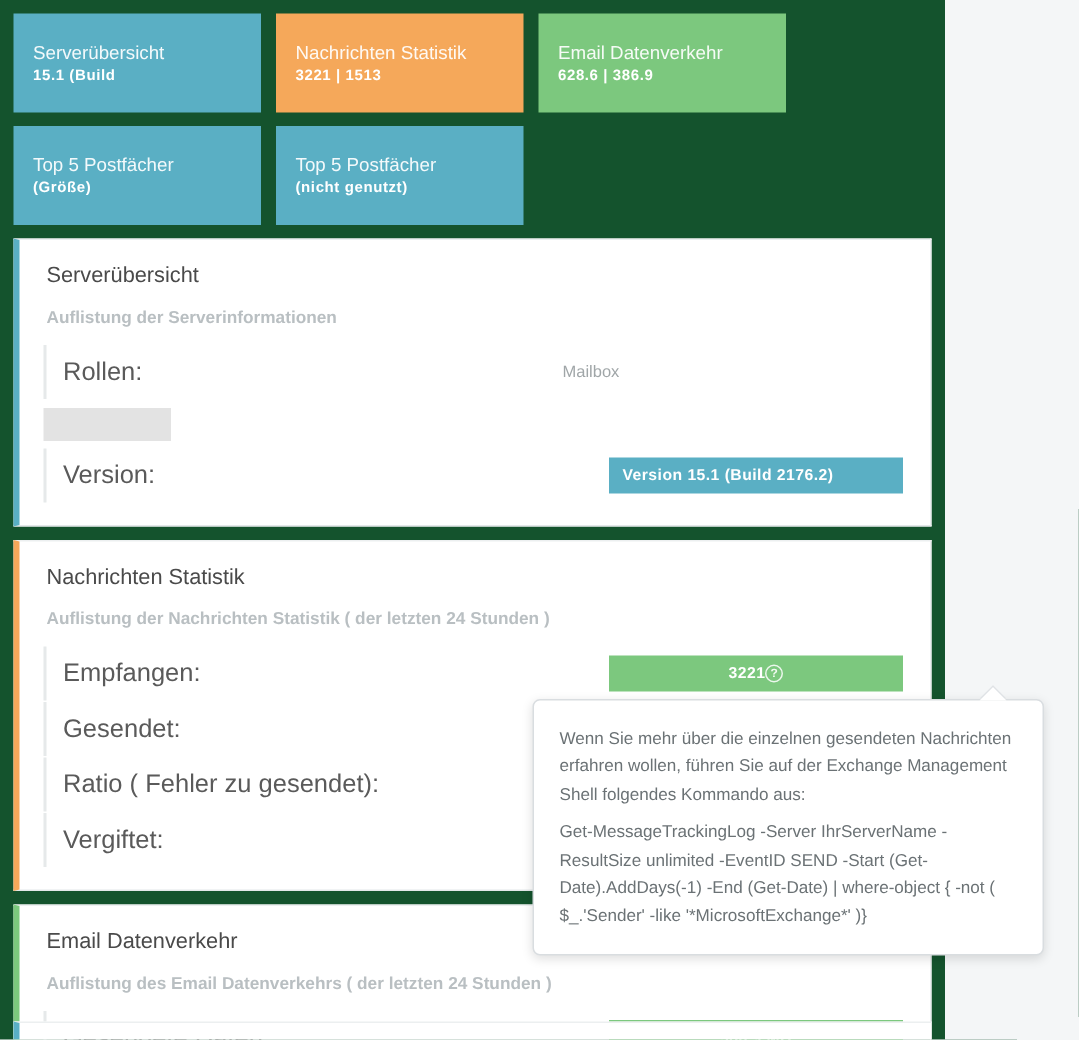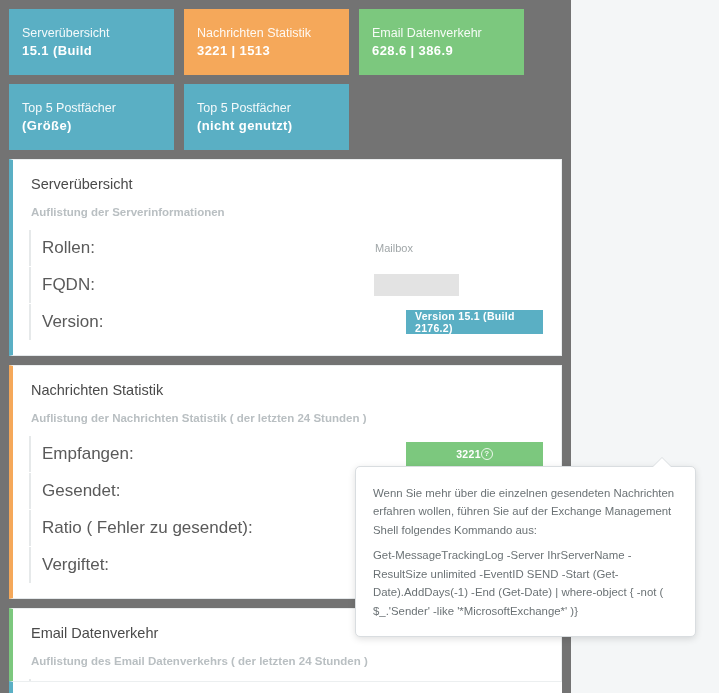--- a/index.html
+++ b/index.html
@@ -3,21 +3,21 @@
 <meta charset="utf-8">
 <style>
   * { box-sizing: border-box; }
   html, body {
     margin: 0; padding: 0;
     width: 719px; height: 693px;
     background: #f4f6f7;
     font-family: "Liberation Sans", sans-serif;
     overflow: hidden;
   }
-  .page { position: relative; width: 571px; height: 693px; background: #737373; }
+  .page { position: relative; width: 630px; height: 693px; background: #14532d; }
 
   
   .tiles {
     display: flex;
     flex-wrap: wrap;
     gap: 9px 10px;
     padding: 9px 9px 0 9px;
   }
   .tile {
     width: 165px;
@@ -30,21 +30,21 @@
     line-height: 1.35;
     cursor: pointer;
   }
   .tile-title {
     font-size: 12.5px;
     font-weight: 400;
     color: rgba(255,255,255,0.93);
     white-space: nowrap;
   }
   .tile-value {
-    font-size: 13px;
+    font-size: 10px;
     font-weight: bold;
     color: #ffffff;
     letter-spacing: 0.4px;
     white-space: nowrap;
   }
   .tile.teal   { background: #5aafc4; }
   .tile.orange { background: #f5a85a; }
   .tile.green  { background: #7cc87e; }
 
   
@@ -217,21 +217,20 @@
     <div class="panel-subtitle">Auflistung der Serverinformationen</div>
 
     <div class="row">
       <div class="row-label">Rollen:</div>
       <div class="row-value">
         <span class="plain-value">Mailbox</span>
       </div>
     </div>
 
     <div class="row">
-      <div class="row-label">FQDN:</div>
       <div class="row-value">
         <span class="redacted"></span>
       </div>
     </div>
 
     <div class="row">
       <div class="row-label">Version:</div>
       <div class="row-value">
         <div class="bar teal">
           <span>Version 15.1 (Build 2176.2)</span>

